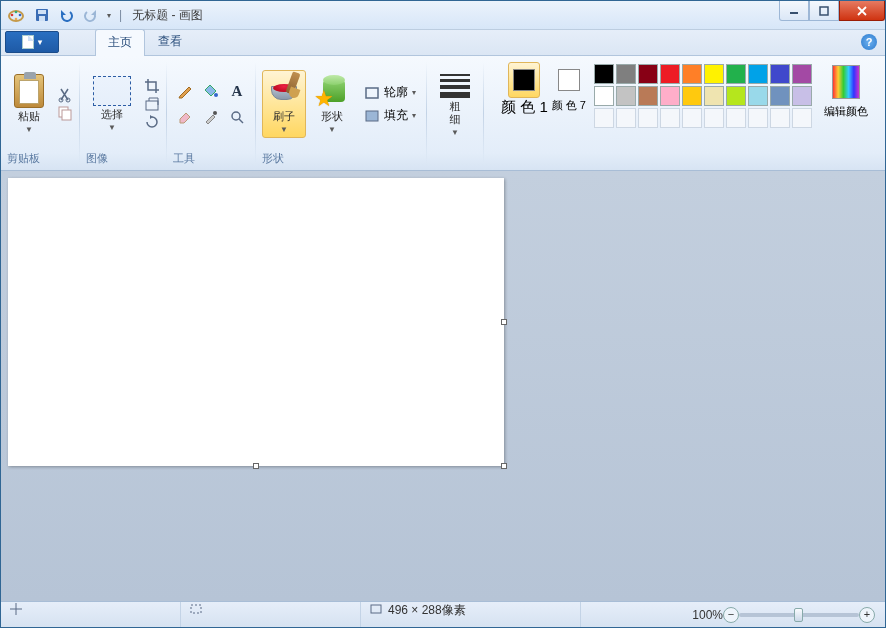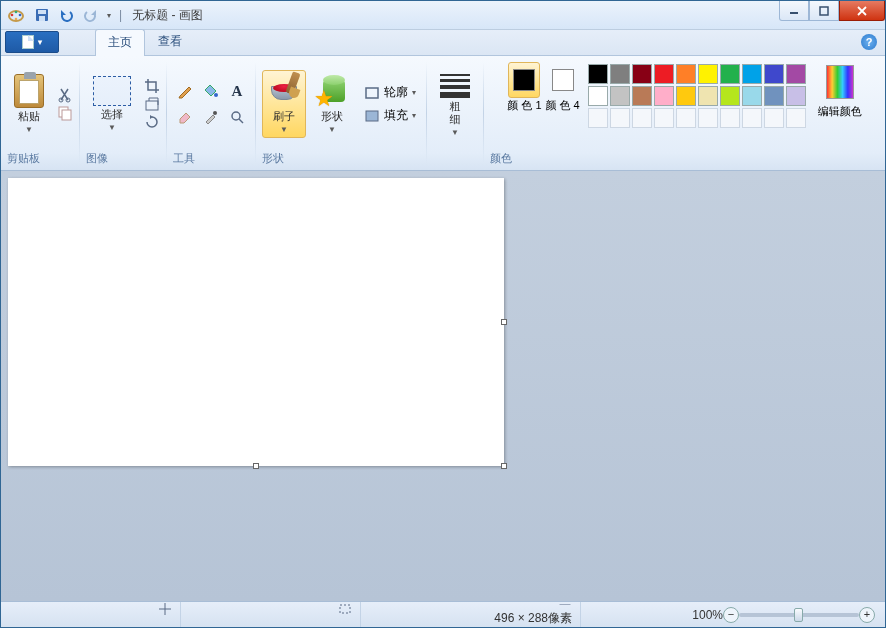--- a/index.html
+++ b/index.html
@@ -74,21 +74,21 @@
 .palette .c{ border:1px solid #9aa; cursor:pointer;}
 .palette .empty{ background:#f4f7fb; border:1px solid #cdd7e3;}
 
 .edit-colors{ width:28px; height:34px; background:linear-gradient(90deg,#f33,#fc3,#3c3,#3cf,#33f,#c3c); border:1px solid #999;}
 
 .canvas-area { flex:1; background:linear-gradient(#c3cfde,#b6c4d6); position:relative; overflow:hidden;}
 .canvas { position:absolute; left:7px; top:7px; background:#fff; box-shadow:1px 1px 3px rgba(0,0,0,.3);}
 .handle { position:absolute; width:6px; height:6px; background:#fff; border:1px solid #666;}
 
 .statusbar { height:26px; background:linear-gradient(#e6eef9,#d6e2f1); border-top:1px solid #a8bdd6; display:flex; align-items:center; color:#333;}
-.sb-cell { display:flex; align-items:flex-end; gap:5px; padding:0 8px; height:100%; border-right:1px solid #c3d3e6; width:180px;flex-direction:column;}
+.sb-cell { display:flex; align-items:flex-start; gap:5px; padding:0 8px; height:100%; border-right:1px solid #c3d3e6; width:180px;}
 .sb-zoom { margin-left:auto; display:flex; align-items:center; gap:0; padding:0 10px;}
 .zoom-btn { width:16px;height:16px;border:1px solid #8aa;border-radius:50%;display:flex;align-items:center;justify-content:center;background:#eef4fb;cursor:pointer;font-size:11px;line-height:1;}
 .slider { width:120px; height:4px; background:#b6c4d6; border-radius:2px; position:relative;}
 .slider .thumb{position:absolute;left:46%;top:-5px;width:9px;height:14px;background:linear-gradient(#f9fbfe,#cbd8e8);border:1px solid #8aa;border-radius:2px;}
 
 .watermark{position:absolute;right:8px;bottom:30px;color:rgba(255,255,255,.75);font-size:22px;font-style:italic;display:flex;align-items:center;gap:6px;pointer-events:none;}
 .watermark svg{opacity:.75;}
 
 .scissors{color:#5a6b85;}
 </style>
@@ -320,29 +320,29 @@
       <div class="group-label">&nbsp;</div>
     </div>
     <div class="group-sep"></div>
 
     <div class="group" style="flex:1">
       <div class="group-body" style="align-items:flex-start;padding-top:2px;">
         <div style="display:flex;flex-direction:column;align-items:center">
           <div class="color-big selected">
               <span class="sw" id="c1sw" style="background: rgb(0, 0, 0);"></span>
             </div>
-          <span class="lbl" style="font-size:11px;text-align:left">颜
+          <span class="lbl" style="font-size:15px;text-align:left">颜
 色 1</span>
         </div>
         <div style="display:flex;flex-direction:column;align-items:center">
           <div class="color-big">
               <span class="sw" id="c2sw" style="background: rgb(255, 255, 255);"></span>
             </div>
           <span class="lbl" style="font-size:11px;text-align:center">颜
-色 4</span>
+色 7</span>
         </div>
         <div class="palette" id="palette">
             <div class="c" style="background: rgb(0, 0, 0);"></div>
             <div class="c" style="background: rgb(127, 127, 127);"></div>
             <div class="c" style="background: rgb(136, 0, 21);"></div>
             <div class="c" style="background: rgb(237, 28, 36);"></div>
             <div class="c" style="background: rgb(255, 127, 39);"></div>
             <div class="c" style="background: rgb(255, 242, 0);"></div>
             <div class="c" style="background: rgb(34, 177, 76);"></div>
             <div class="c" style="background: rgb(0, 162, 232);"></div>
@@ -369,21 +369,20 @@
             <div class="c empty"></div>
             <div class="c empty"></div>
           </div>
         <div style="display:flex;flex-direction:column;align-items:center;gap:2px;margin-left:4px;">
           <div class="big-btn" style="height:auto;padding:2px 4px">
             <span class="edit-colors"></span>
           </div>
           <span class="lbl" style="font-size:11px">编辑颜色</span>
         </div>
       </div>
-      <div class="group-label">颜色</div>
     </div>
   </div>
 
   <div class="canvas-area">
     <div class="canvas" id="canvas" style="width: 496px; height: 288px;"></div>
   <div class="handle" style="left: 500px; top: 148px;"></div>
       <div class="handle" style="left: 500px; top: 292px;"></div>
       <div class="handle" style="left: 252px; top: 292px;"></div>
     </div>
 

